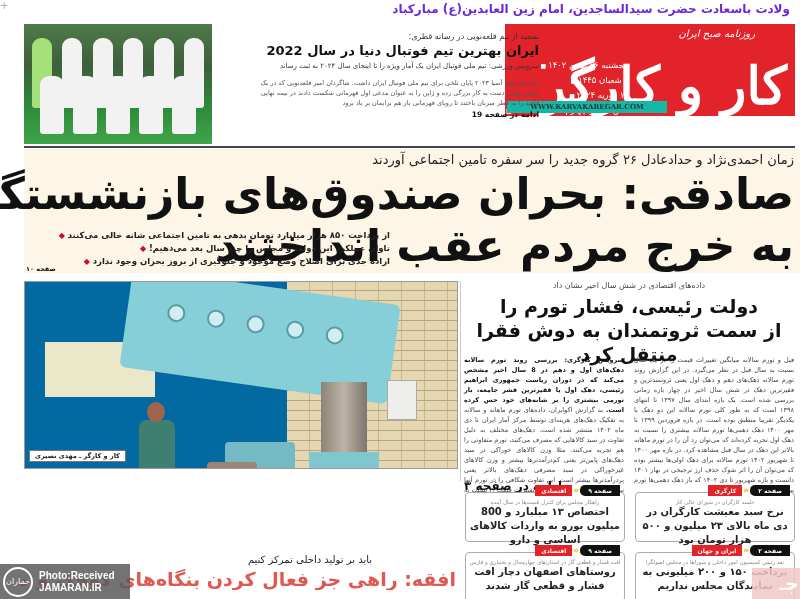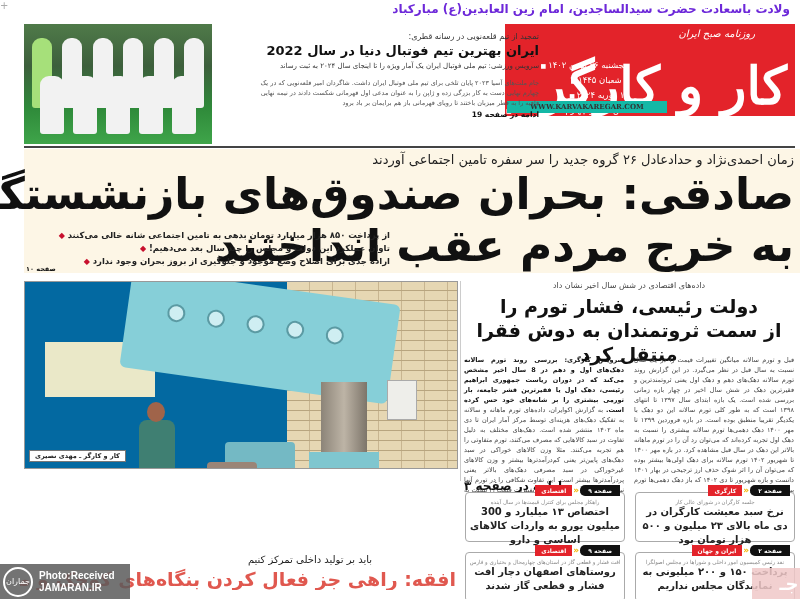--- a/index.html
+++ b/index.html
@@ -211,21 +211,21 @@
   <div class="k">جلسه کارگران در شورای عالی کار</div>
   <div class="h">نرخ سبد معیشت کارگران در دی ماه بالای ۲۳ میلیون و ۵۰۰ هزار تومان بود</div>
 </div>
 <div class="box box2 rtl">
   <div class="tag">
       <span class="sec">اقتصادی</span>
       <span class="chev">«</span>
       <span class="pg">صفحه ۹</span>
     </div>
   <div class="k">راهکار مجلس برای کنترل قیمت‌ها در سال آینده</div>
-  <div class="h">اختصاص ۱۳ میلیارد و 300 میلیون یورو به واردات کالاهای اساسی و دارو</div>
+  <div class="h">اختصاص ۱۳ میلیارد و 800 میلیون یورو به واردات کالاهای اساسی و دارو</div>
 </div>
 <div class="box box3 rtl">
   <div class="tag">
       <span class="sec">ایران و جهان</span>
       <span class="chev">«</span>
       <span class="pg">صفحه ۲</span>
     </div>
   <div class="k">نقد رئیس کمیسیون امور داخلی و شوراها در مجلس اصولگرا</div>
   <div class="h">پرداخت ۱۵۰ و ۲۰۰ میلیونی به نمایندگان مجلس نداریم</div>
 </div>

